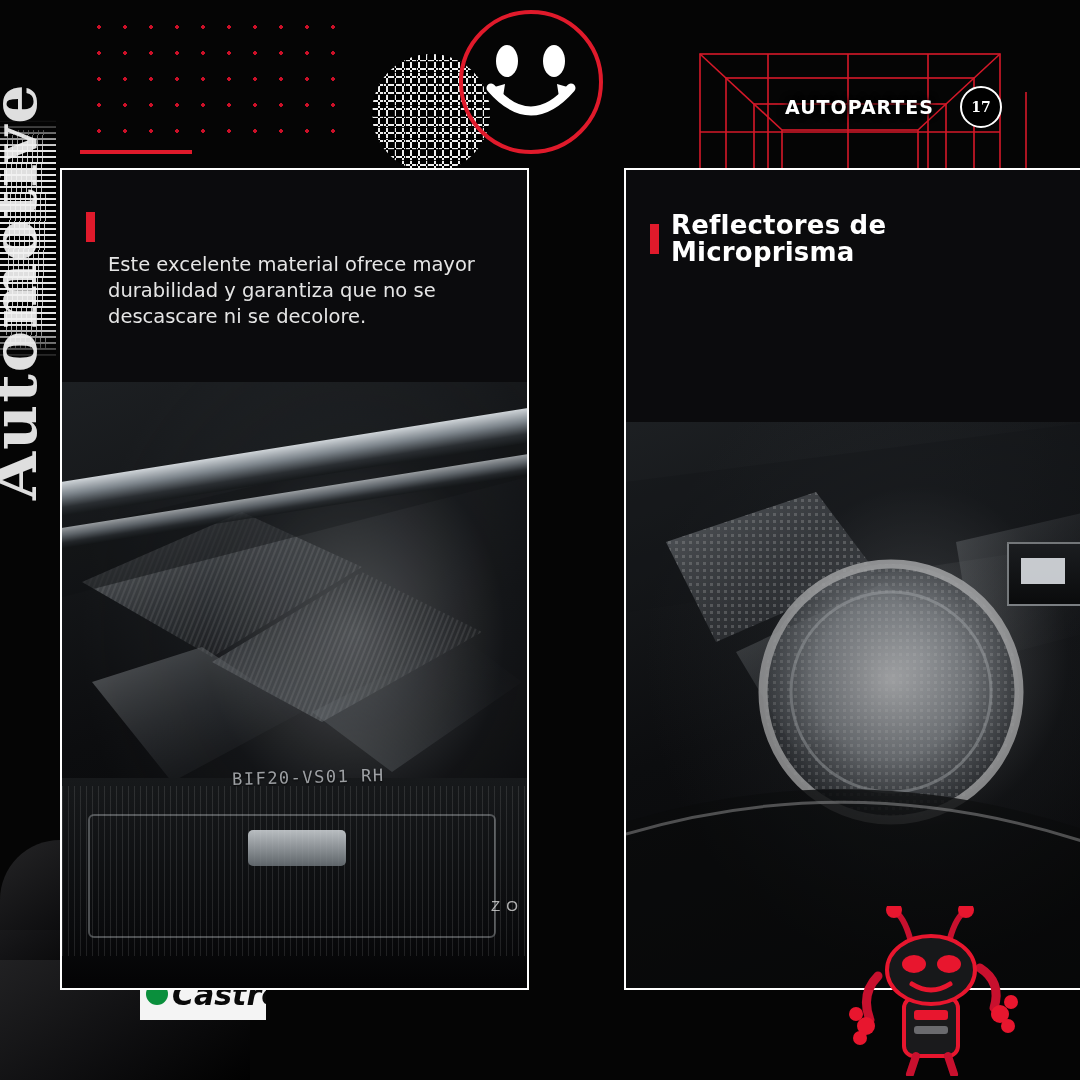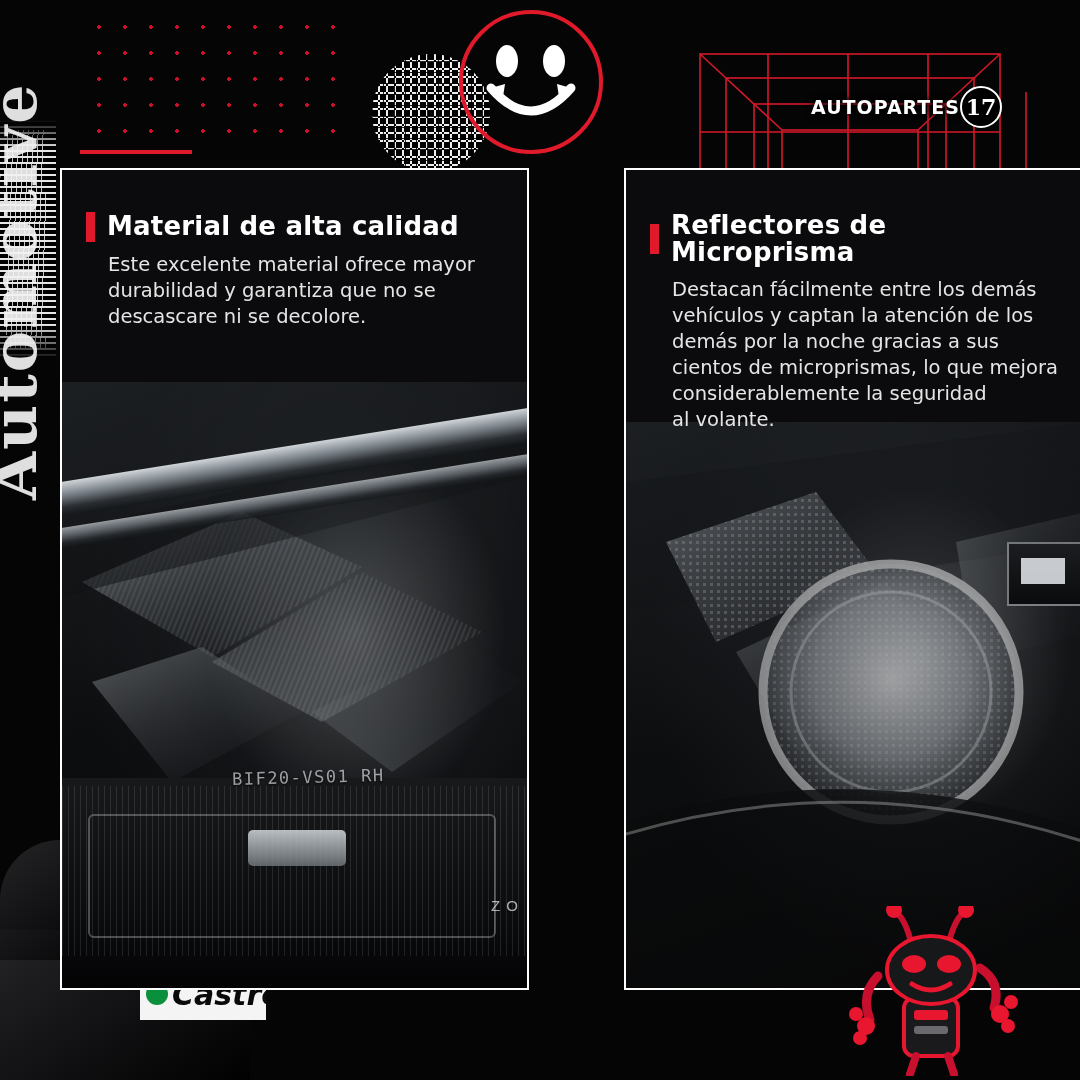--- a/index.html
+++ b/index.html
@@ -99,37 +99,37 @@
   .wiremesh {
     position: absolute;
     right: 52px; top: 52px;
     width: 330px; height: 470px;
   }
   .autopartes-badge {
     position: absolute;
     right: 78px; top: 86px;
     display: flex;
     align-items: center;
-    gap: 0;
+    gap: 26px;
   }
   .autopartes-text {
     font-family: "DejaVu Sans", sans-serif;
     font-weight: bold;
     font-size: 19px;
     letter-spacing: 1px;
     color: #ffffff;
     text-shadow: 0 0 4px #000, 0 0 8px #000;
   }
   .badge-circle {
     width: 38px; height: 38px;
     border: 2.5px solid #fff;
     border-radius: 50%;
     display: flex; align-items: center; justify-content: center;
     font-family: "DejaVu Serif", serif;
-    font-size: 22px;
+    font-size: 14px;
     font-weight: bold;
     background: #000;
   }
 
   
   .gothic-word {
     position: absolute;
     left: -22px; top: 500px;
     transform: rotate(-90deg);
     transform-origin: left top;
@@ -407,21 +407,20 @@
       </div>
 
       <div class="part-code">BIF20-VS01 RH</div>
       <div class="side-letters">Z
 O</div>
     </div>
 
     <div class="panel-head">
       <div class="panel-title">
         <span class="title-bar"></span>
-        <span class="title-text">Material de alta calidad</span>
       </div>
       <div class="panel-body">Este excelente material ofrece mayor durabilidad y garantiza que no se descascare ni se decolore.</div>
     </div>
   </div>
 
   <div class="panel panel-right">
     <div class="panel-photo">
       <div class="hl-base"></div>
 
       <svg class="facets" viewBox="0 0 465 566" preserveAspectRatio="none">
@@ -458,22 +457,20 @@
                   border:2px solid rgba(220,225,230,.5);">
         <div style="position:absolute; left:12px; top:14px; width:44px; height:26px; background:#e6eaee; opacity:.85;"></div>
       </div>
     </div>
 
     <div class="panel-head">
       <div class="panel-title">
         <span class="title-bar"></span>
         <span class="title-text">Reflectores de Microprisma</span>
       </div>
-      <div class="panel-body">Destacan fácilmente entre los demás vehículos y captan la atención de los demás por la noche gracias a sus cientos de microprismas, lo que mejora considerablemente la seguridad
- al volante.</div>
     </div>
   </div>
 
   <svg class="robot" viewBox="0 0 240 170">
     <g>
 
       <path d="M70 70 q-18 18 -8 44" stroke="#c8102e" stroke-width="9" fill="none" stroke-linecap="round"></path>
       <path d="M172 62 q22 14 14 40" stroke="#c8102e" stroke-width="9" fill="none" stroke-linecap="round"></path>
       <g fill="#e8162e">
         <circle cx="58" cy="120" r="9"></circle>

